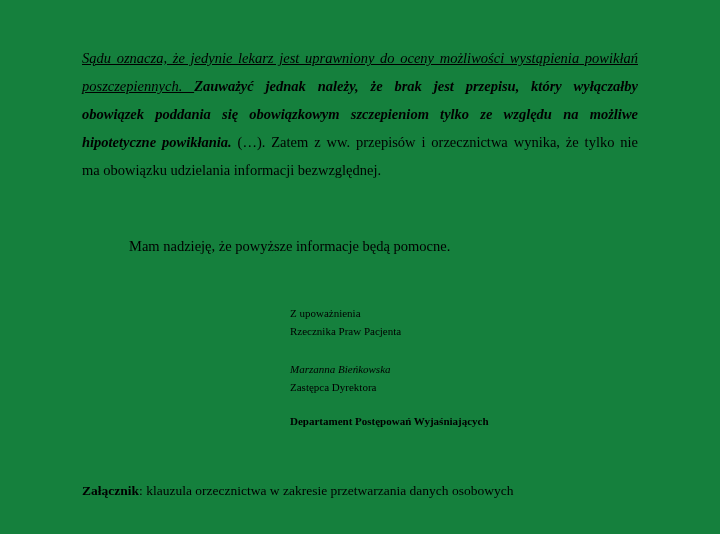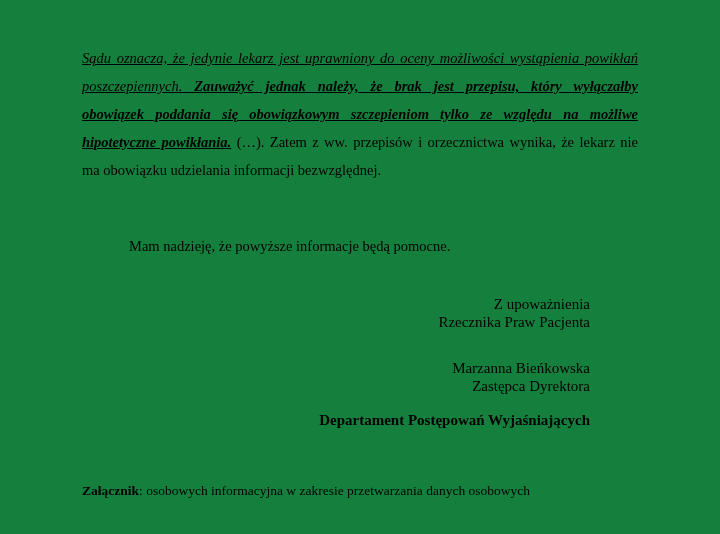--- a/index.html
+++ b/index.html
@@ -24,32 +24,33 @@
     font-size: 14.5px;
     line-height: 28px;
   }
   .line { width: 100%; }
   .just {
     text-align: justify;
     text-align-last: justify;
   }
   .indent { text-indent: 47px; margin-top: 48px; }
   .iu  { font-style: italic; text-decoration: underline; }
-  .biu { font-style: italic; font-weight: bold; text-decoration: underline; }
+  .biu { font-style: italic; font-weight: bold; }
   .signature-block {
     position: absolute;
-    top: 295px;
+    top: 304px;
     left: 290px;
     width: 300px;
-    text-align: right;
-    font-size: 15px;
+    text-align: left;
+    font-size: 11px;
     line-height: 18px;
   }
   .signer-name {
-    margin-top: 28px;
+    font-style: italic;
+    margin-top: 20px;
   }
   .department-line {
     margin-top: 16px;
     font-weight: bold;
   }
   .attachment-note {
     position: absolute;
     top: 482px;
     left: 82px;
     width: 556px;
@@ -64,33 +65,33 @@
 <div class="page">
 
   <div class="body-text">
 
     <div class="line just"><span class="iu">Sądu oznacza, że jedynie lekarz jest uprawniony do oceny możliwości wystąpienia powikłań</span></div>
 
     <div class="line just"><span class="iu">poszczepiennych. </span><span class="biu">Zauważyć jednak należy, że brak jest przepisu, który wyłączałby</span></div>
 
     <div class="line just"><span class="biu">obowiązek poddania się obowiązkowym szczepieniom tylko ze względu na możliwe</span></div>
 
-    <div class="line just"><span class="biu">hipotetyczne powikłania.</span><span> (…). Zatem z ww. przepisów i orzecznictwa wynika, że lekarz nie</span></div>
+    <div class="line just"><span class="biu">hipotetyczne powikłania.</span><span> (…). Zatem z ww. przepisów i orzecznictwa wynika, że tylko nie</span></div>
 
     <div class="line"><span>ma obowiązku udzielania informacji bezwzględnej.</span></div>
 
     <div class="line indent"><span>Mam nadzieję, że powyższe informacje będą pomocne.</span></div>
 
 
 
   </div>
 
   <div class="signature-block">
     <div>Z upoważnienia</div>
     <div>Rzecznika Praw Pacjenta</div>
     <div class="signer-name">Marzanna Bieńkowska</div>
     <div>Zastępca Dyrektora</div>
     <div class="department-line">Departament Postępowań Wyjaśniających</div>
   </div>
 
-  <div class="attachment-note"><b>Załącznik</b><span>: osobowych informacyjna w zakresie przetwarzania danych osobowych</span></div>
+  <div class="attachment-note"><b>Załącznik</b><span>: klauzula orzecznictwa w zakresie przetwarzania danych osobowych</span></div>
 
 </div>
 
 </body></html>

